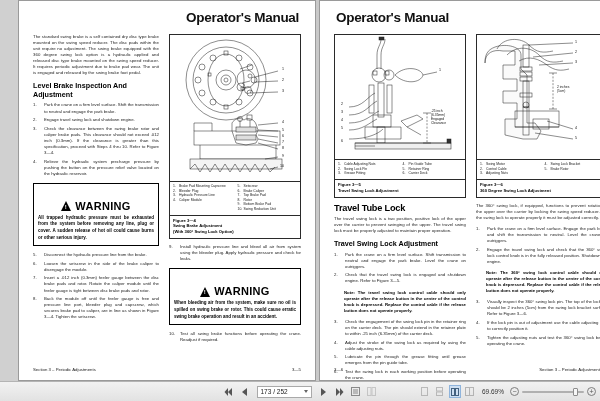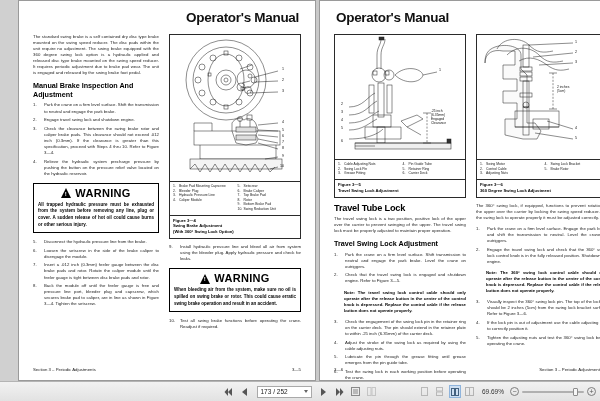--- a/index.html
+++ b/index.html
@@ -104,21 +104,21 @@
   }
   ol.steps > li .num {
     position: absolute;
     left: 0; top: 0;
     width: 9px;
     text-align: left;
   }
   
   .warn {
     border: 1.1px solid #000;
-    padding: 4px 4px 4px 4px;
+    padding: 17px 4px 4px 4px;
     margin: 6px 0 6px 0;
     background: #fff;
   }
   .warn-head {
     display: flex;
     align-items: center;
     justify-content: center;
     gap: 4px;
     margin-bottom: 3px;
   }
@@ -307,21 +307,21 @@
 
     <div class="page">
       <div class="page-inner">
         <div class="manual-title title-left">Operator's Manual</div>
 
         <div class="cols">
 
           <div class="col">
             <p class="body">The standard swing brake is a self contained dry disc type brake mounted on the swing speed reducer.  The disc pads within the unit require no adjustment.  The swing brake equipped with the 360 degree swing lock option is a hydraulic applied and released disc type brake mounted on the swing speed reducer.  It requires periodic adjustment due to brake pad wear.  The unit is engaged and released by the swing brake foot pedal.</p>
 
-            <h3 class="sub">Manual Brake Inspection And Adjustment</h3>
+            <h3 class="sub">Level Brake Inspection And Adjustment</h3>
 
             <ol class="steps">
               <li><span class="num">1.</span><span>Park the crane on a firm level surface.  Shift the transmission to neutral and engage the park brake.</span></li>
               <li><span class="num">2.</span><span>Engage travel swing lock and shutdown engine.</span></li>
               <li><span class="num">3.</span><span>Check the clearance between the swing brake rotor and caliper brake pads.  This clearance should not exceed .012 inch (0.3mm).  If the clearance is greater than this specification, proceed with Steps 4 thru 10.  Refer to Figure 3—4.</span></li>
               <li><span class="num">4.</span><span>Relieve the hydraulic system precharge pressure by pushing the button on the pressure relief valve located on the hydraulic reservoir.</span></li>
             </ol>
 
             <div class="warn">
               <div class="warn-head">

